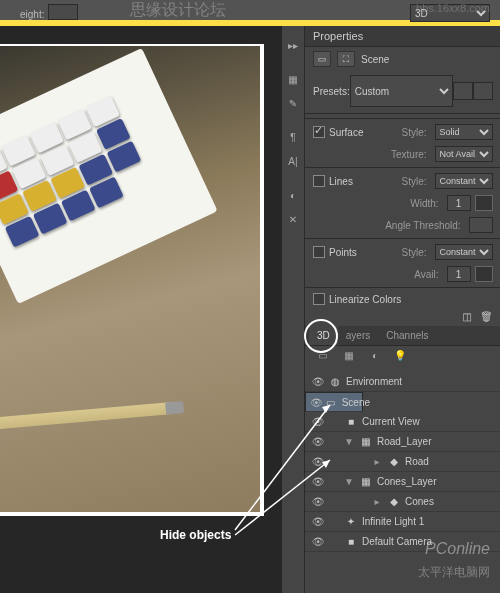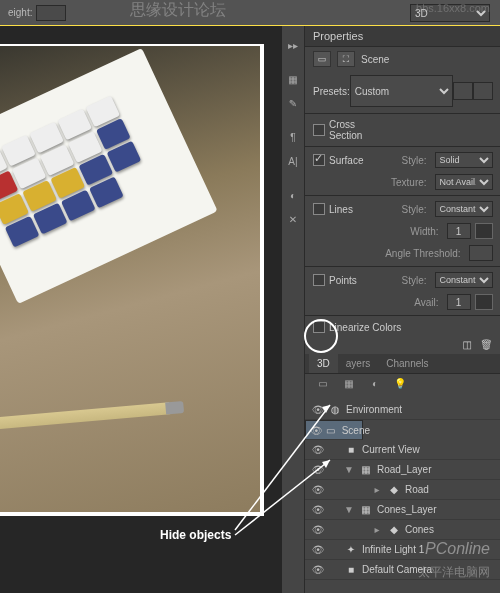--- a/index.html
+++ b/index.html
@@ -1,17 +1,17 @@
 <!DOCTYPE html>
 <html><head>
 <meta charset="utf-8">
 <style>
 *{margin:0;padding:0;box-sizing:border-box;font-family:Tahoma,Arial,sans-serif;font-size:10px;color:#ccc}
 body{background:#535353;width:500px;height:593px;overflow:hidden;position:relative}
-.topbar{height:26px;background:#535353;display:flex;align-items:center;padding:0 8px;border-bottom:1px solid #fde047}
+.topbar{height:26px;background:#535353;display:flex;align-items:flex-end;padding:0 20px;border-bottom:6px solid #fde047}
 .topbar .lbl{color:#bbb;margin-right:4px}
 .topbar input{width:30px;height:16px;background:#4a4a4a;border:1px solid #2a2a2a;margin-right:10px}
 .topbar .refine{background:#4a4a4a;border:1px solid #666;padding:2px 8px;cursor:pointer}
 .right-top{position:absolute;top:4px;right:10px;width:80px}
 .right-top select{width:80px;height:18px;background:#4a4a4a;border:1px solid #2a2a2a;color:#ccc}
 .watermark-top{position:absolute;top:0;left:130px;font-size:16px;color:rgba(200,200,200,.4)}
 .watermark-top2{position:absolute;top:2px;right:10px;font-size:11px;color:rgba(200,200,200,.3)}
 .main{display:flex;height:567px}
 .canvas-area{width:282px;background:#262626;position:relative;padding:18px 0 0 0}
 .photo{width:264px;height:472px;background:linear-gradient(165deg,#3a3830 0%,#8a7a5a 35%,#a8967a 55%,#8d7c5e 100%);position:relative;overflow:hidden;border:4px solid #fff;border-left:0;border-top:2px solid #fff}
@@ -124,24 +124,20 @@
         <span>Scene</span>
       </div>
       <div class="preset-row">
         <span>Presets:</span>
         <select><option>Custom</option></select>
         <button class="sm-btn"></button>
         <button class="sm-btn"></button>
       </div>
       <div class="divider"></div>
 
-      <div class="prop-row">
-        <span class="chk"></span>
-        <span class="prop-lbl">Cross Section</span>
-      </div>
       <div class="divider"></div>
 
       <div class="prop-row">
         <span class="chk on"></span>
         <span class="prop-lbl">Surface</span>
         <span class="sub-lbl">Style:</span>
         <select class="sel"><option>Solid</option></select>
       </div>
       <div class="prop-row">
         <span style="width:74px"></span>

